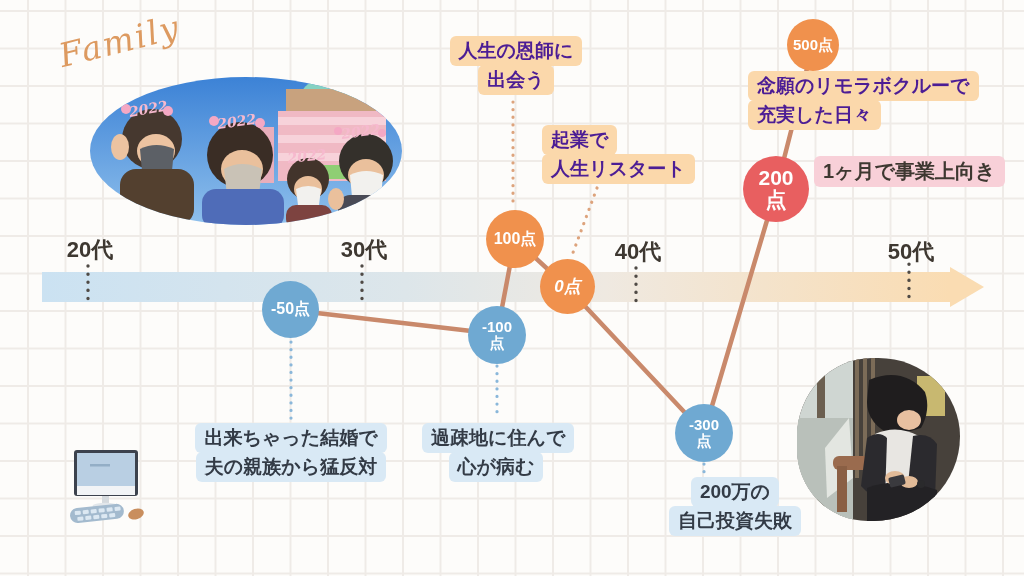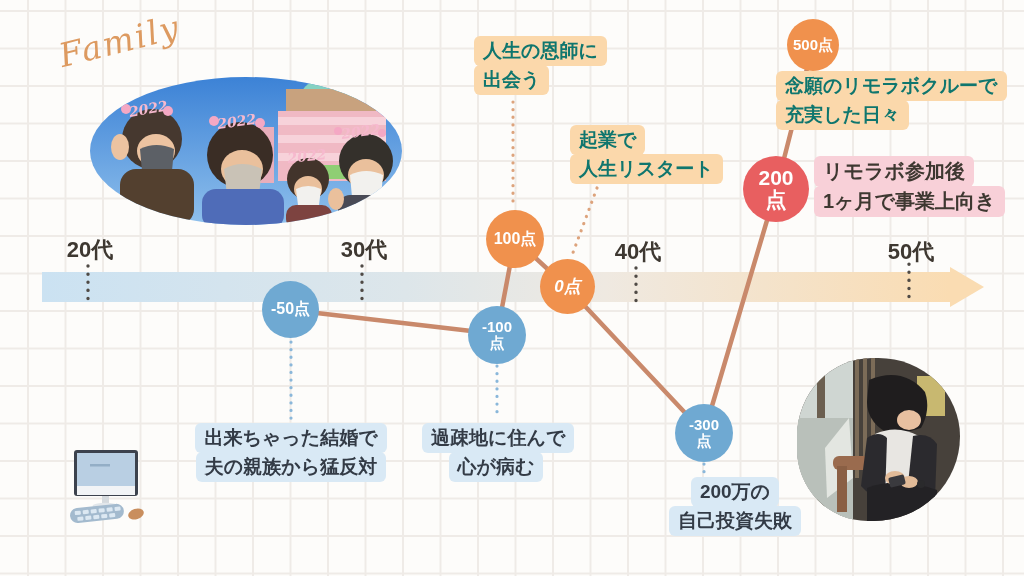--- a/index.html
+++ b/index.html
@@ -45,21 +45,21 @@
   .n-minus100{left:468px;top:306px;width:58px;height:58px;font-size:15px;}
   .n-minus300{left:675px;top:404px;width:58px;height:58px;font-size:15px;}
   .n-plus200{left:743px;top:156px;width:66px;height:66px;font-size:21px;}
   .n-plus500{left:787px;top:19px;width:52px;height:52px;font-size:15px;}
   
   .caption{z-index:9;font-weight:700;line-height:1.0;}
   .caption .hl{display:table;padding:5px 9px 6px;border-radius:6px;white-space:nowrap;}
   .caption .hl + .hl{margin-top:-1px;}
   .cap-center .hl{margin-left:auto;margin-right:auto;}
   .cap-left .hl{margin-left:0;}
-  .cap-peach .hl{background:#fbd8ab;color:#0f766e;margin-left:28px;}
+  .cap-peach .hl{background:#fbd8ab;color:#4c1d95;}
   .cap-pink .hl{background:#f8d0d8;color:#3e3831;}
   .cap-blue .hl{background:#d9e9f5;color:#333b46;}
   .cap-mentor{left:446px;top:36px;width:140px;font-size:19px;}
   .cap-restart{left:542px;top:125px;font-size:19px;}
   .cap-crew{left:748px;top:71px;font-size:19px;}
   .cap-uptrend{left:814px;top:156px;font-size:20px;}
   .cap-marriage{left:195px;top:423px;width:192px;font-size:19px;}
   .cap-rural{left:422px;top:423px;width:148px;font-size:19px;}
   .cap-investment{left:667px;top:477px;width:136px;font-size:19px;}
   
@@ -206,21 +206,20 @@
   </div>
   <div class="abs caption cap-peach cap-left cap-crew">
     <span class="hl">念願のリモラボクルーで</span>
     <span class="hl">充実した日々</span>
   </div>
   <div class="abs caption cap-peach cap-left cap-restart">
     <span class="hl">起業で</span>
     <span class="hl">人生リスタート</span>
   </div>
   <div class="abs caption cap-pink cap-left cap-uptrend">
-    <span class="hl">リモラボ参加後</span>
     <span class="hl">1ヶ月で事業上向き</span>
   </div>
 
   <div class="abs caption cap-blue cap-center cap-marriage">
     <span class="hl">出来ちゃった結婚で</span>
     <span class="hl">夫の親族から猛反対</span>
   </div>
   <div class="abs caption cap-blue cap-center cap-rural">
     <span class="hl">過疎地に住んで</span>
     <span class="hl">心が病む</span>

